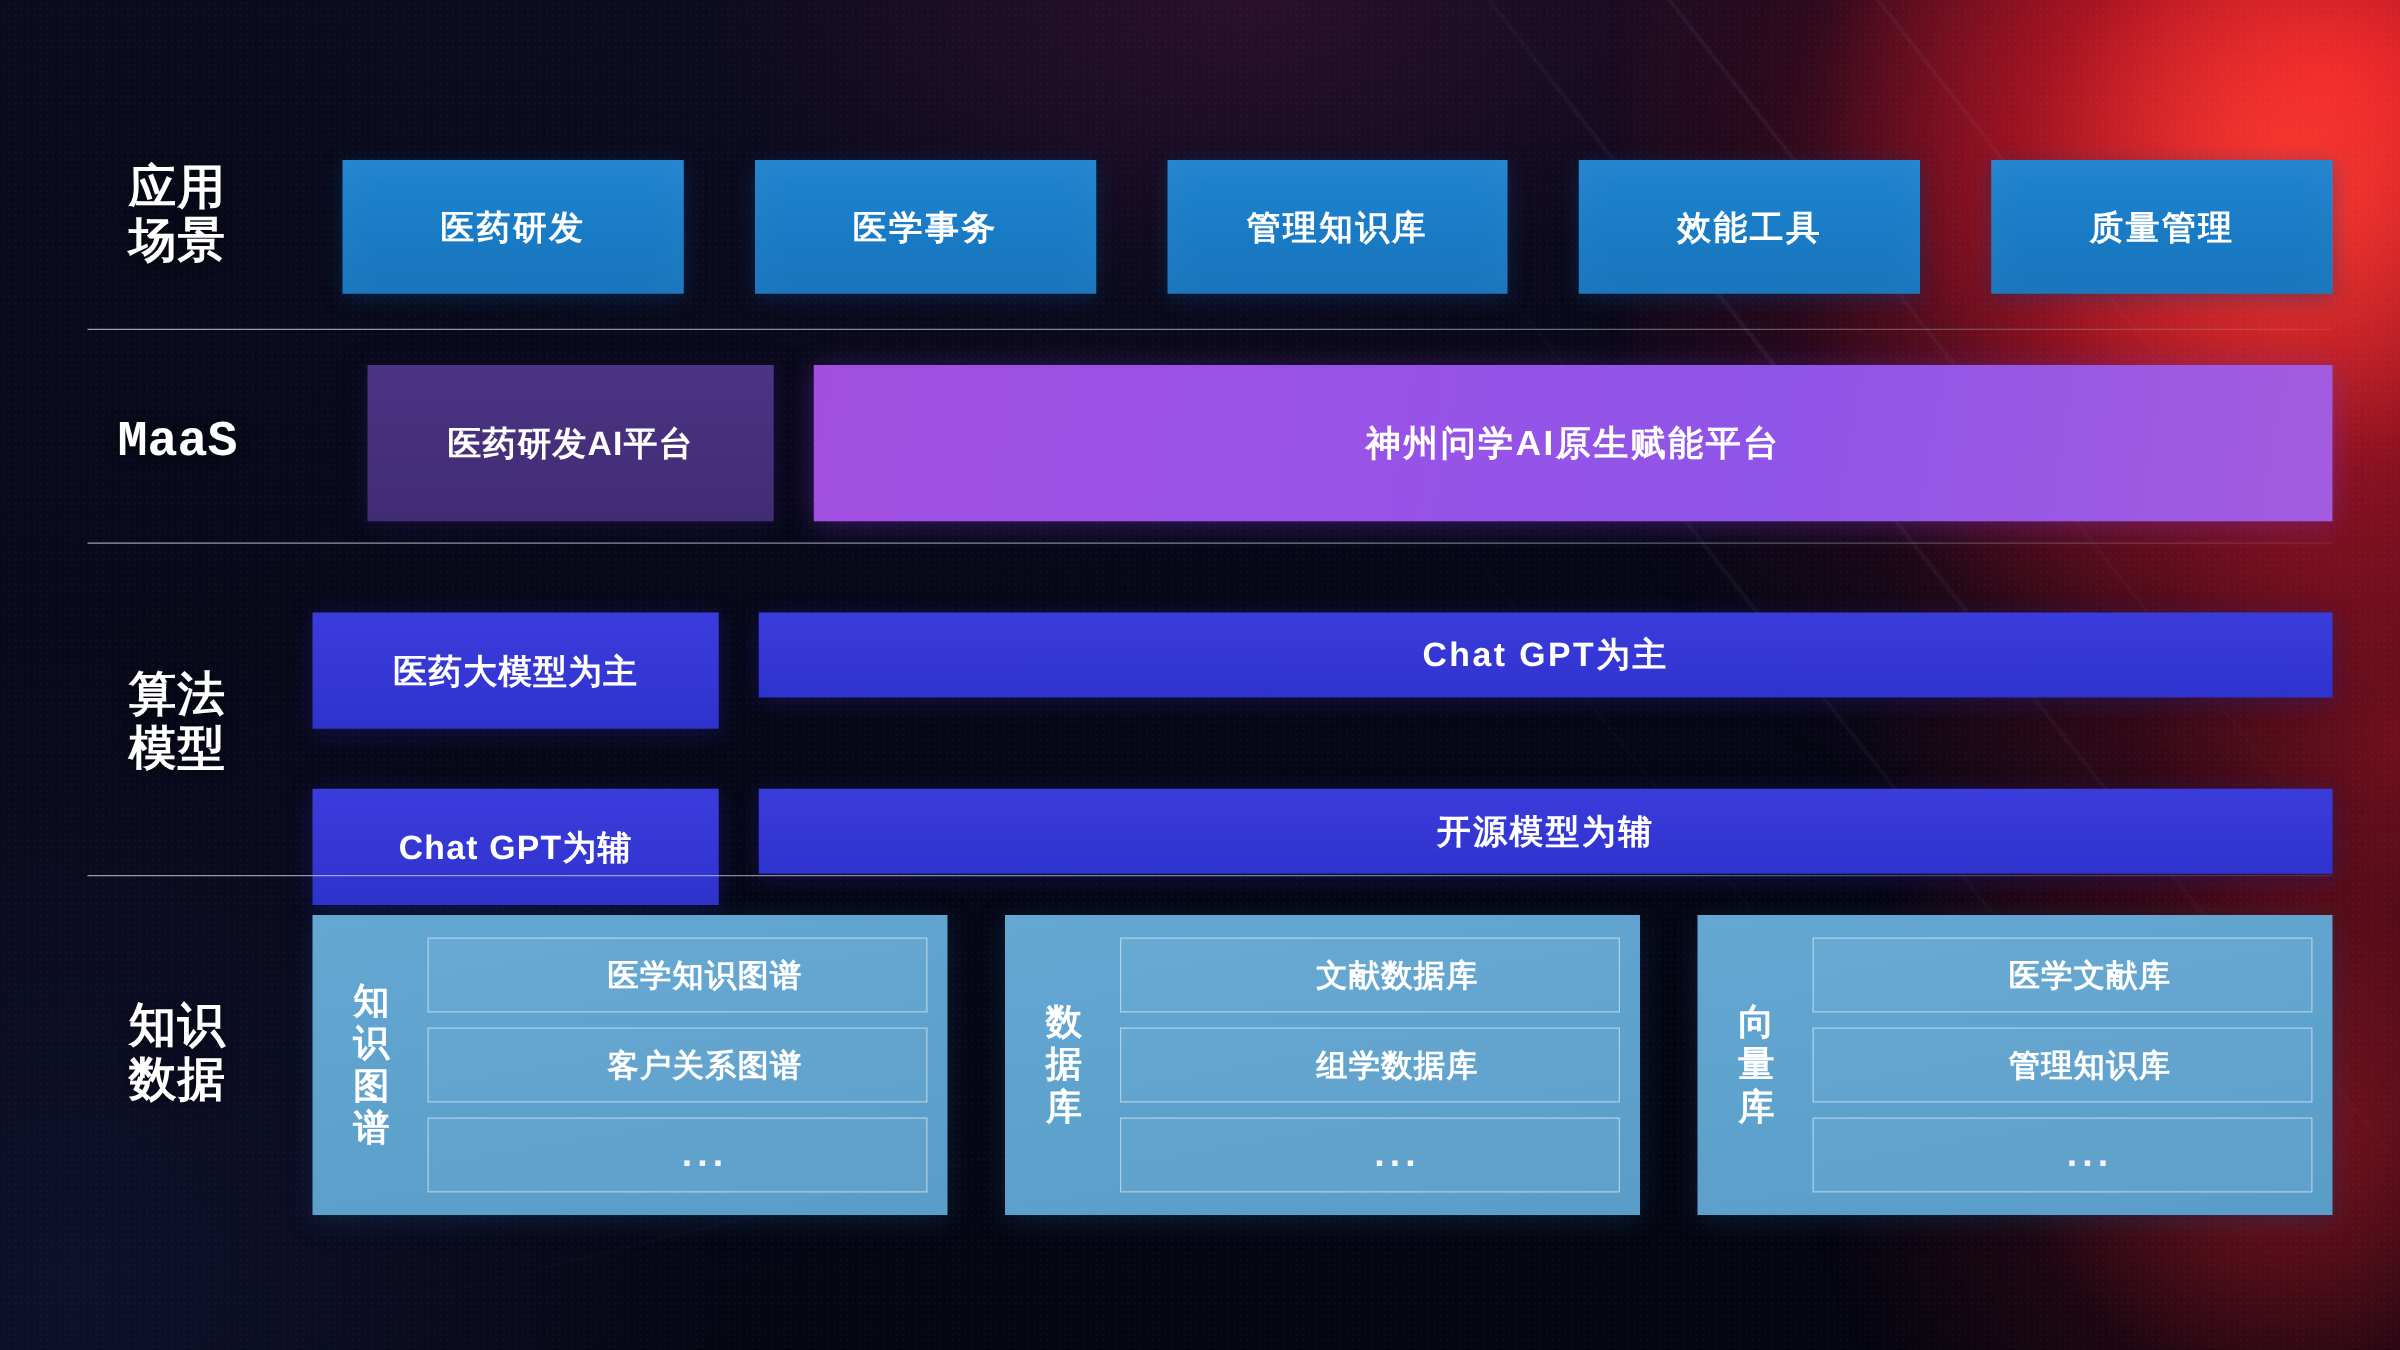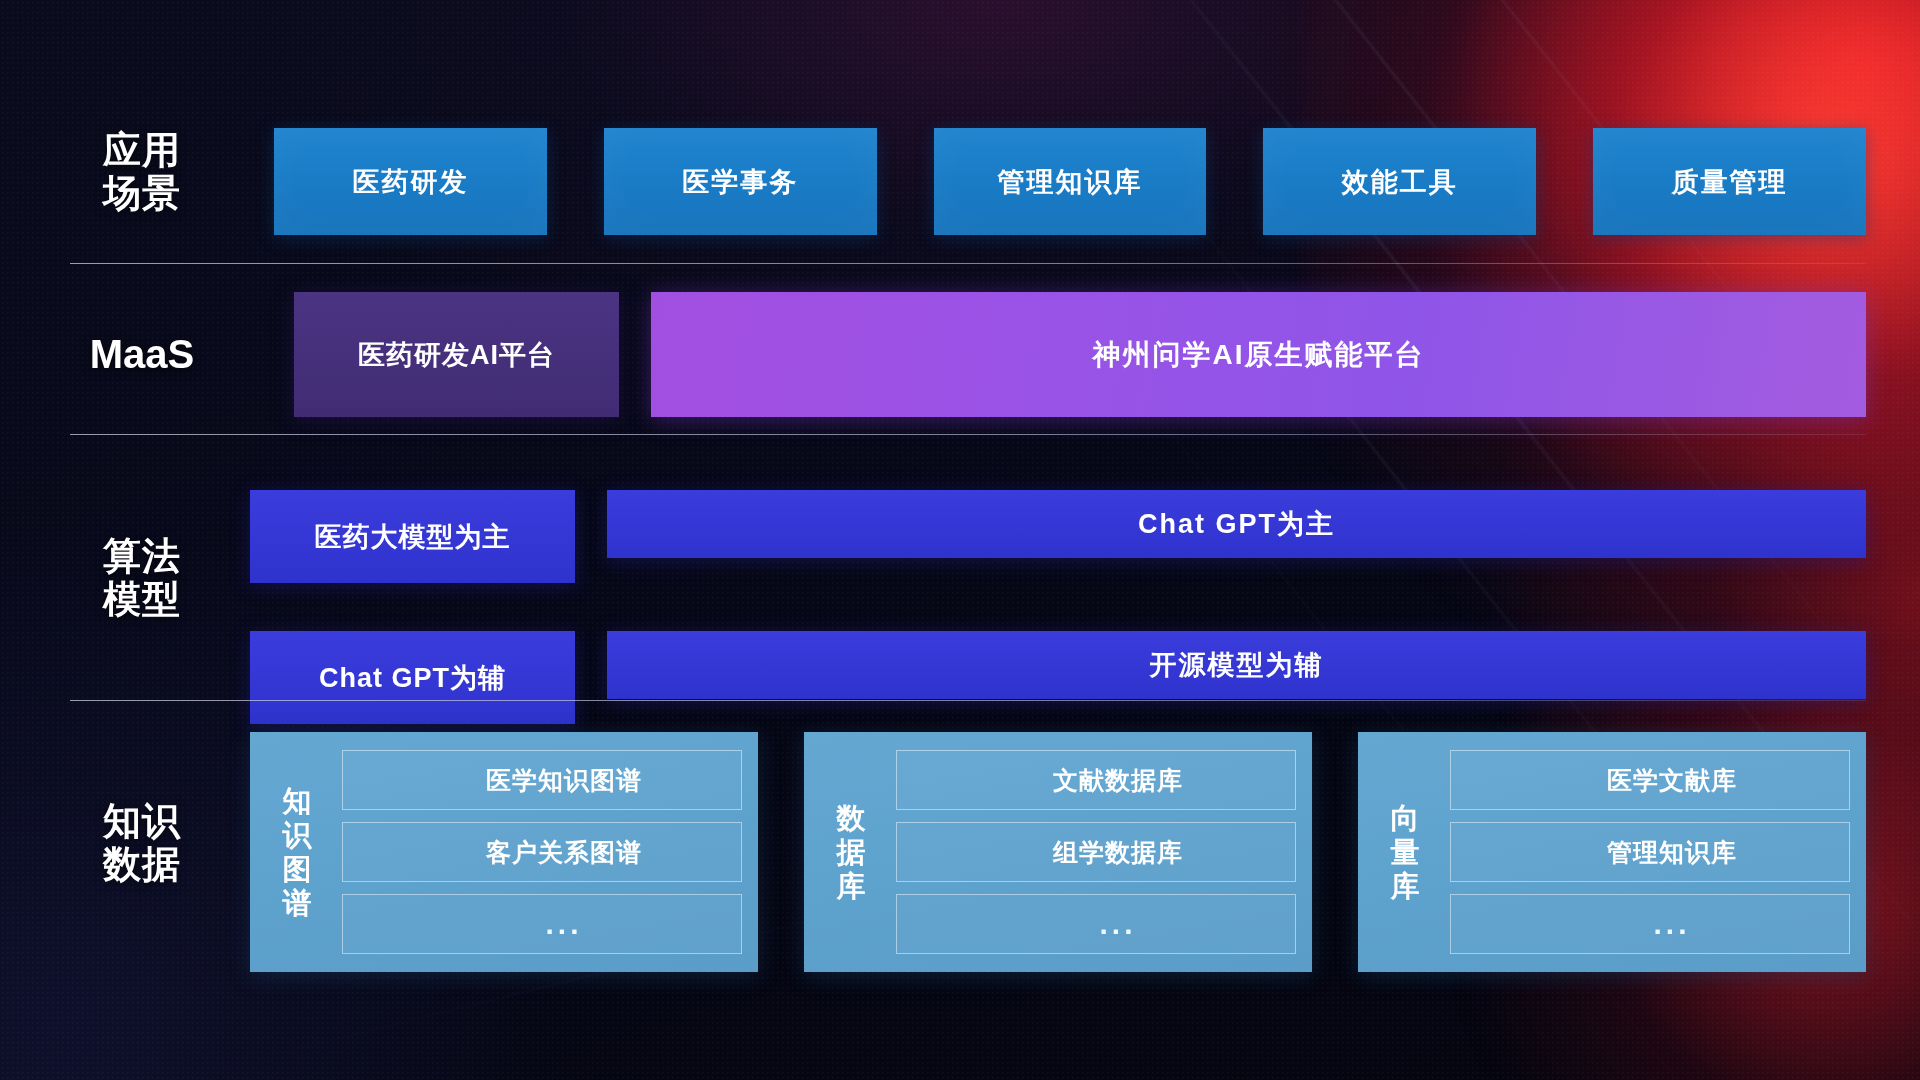--- a/index.html
+++ b/index.html
@@ -40,21 +40,21 @@
   .glowred2{position:absolute;right:-60px;bottom:-200px;width:520px;height:620px;
     background:radial-gradient(circle at 70% 40%, rgba(210,30,40,.55) 0%, rgba(120,12,28,.22) 40%, rgba(0,0,0,0) 72%);
     filter:blur(10px);}
 
   
   .stage{position:absolute;inset:0;}
   .rowlabel{position:absolute;left:72px;width:140px;text-align:center;
     color:#ffffff;font-weight:bold;line-height:1.14;letter-spacing:1px;
     text-shadow:0 2px 10px rgba(0,0,0,.6);}
   .rowlabel.cn{font-size:38px;}
-  .rowlabel.en{font-size:40px;letter-spacing:0px;}
+  .rowlabel.en{font-size:40px;letter-spacing:0px;font-family:Liberation Mono, monospace;}
   .divider{position:absolute;left:70px;right:54px;height:1px;
     background:linear-gradient(90deg,rgba(205,205,225,.75) 0%,rgba(190,195,225,.62) 55%,rgba(190,195,225,.30) 85%,rgba(190,195,225,.12) 100%);}
 
   
   .apps{position:absolute;left:250px;top:128px;right:54px;display:flex;gap:33px;}
   .app-box{flex:1;height:107px;display:flex;align-items:center;justify-content:center;
     background:linear-gradient(180deg,#2084cf 0%,#1a7cc6 50%,#1774bc 100%);
     color:#fff;font-size:27px;font-weight:bold;letter-spacing:2px;
     box-shadow:0 3px 16px rgba(10,60,120,.45), inset 0 0 40px rgba(255,255,255,.045);margin-left:24px;}
 

